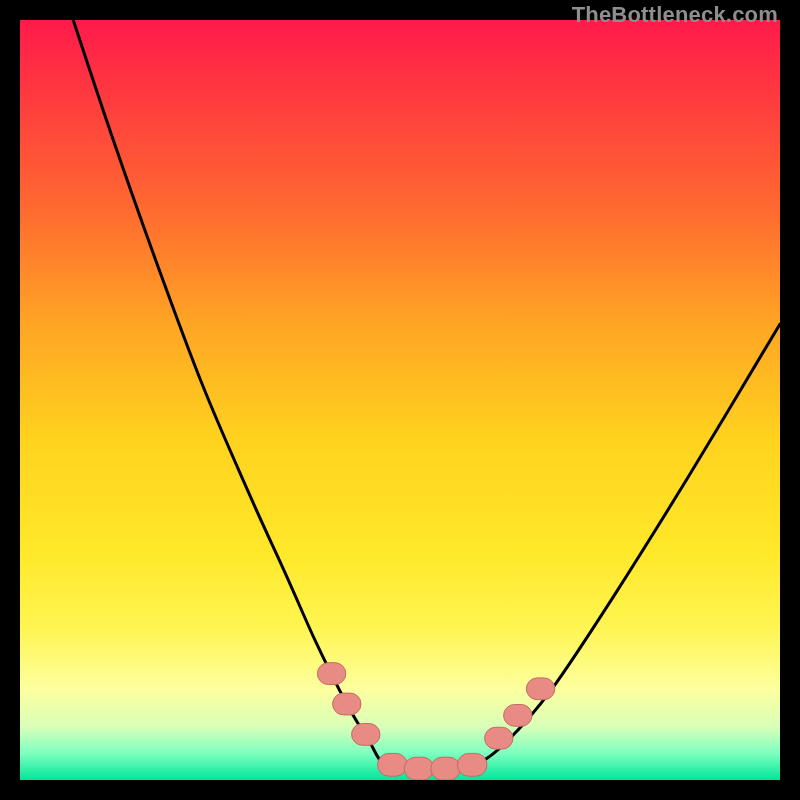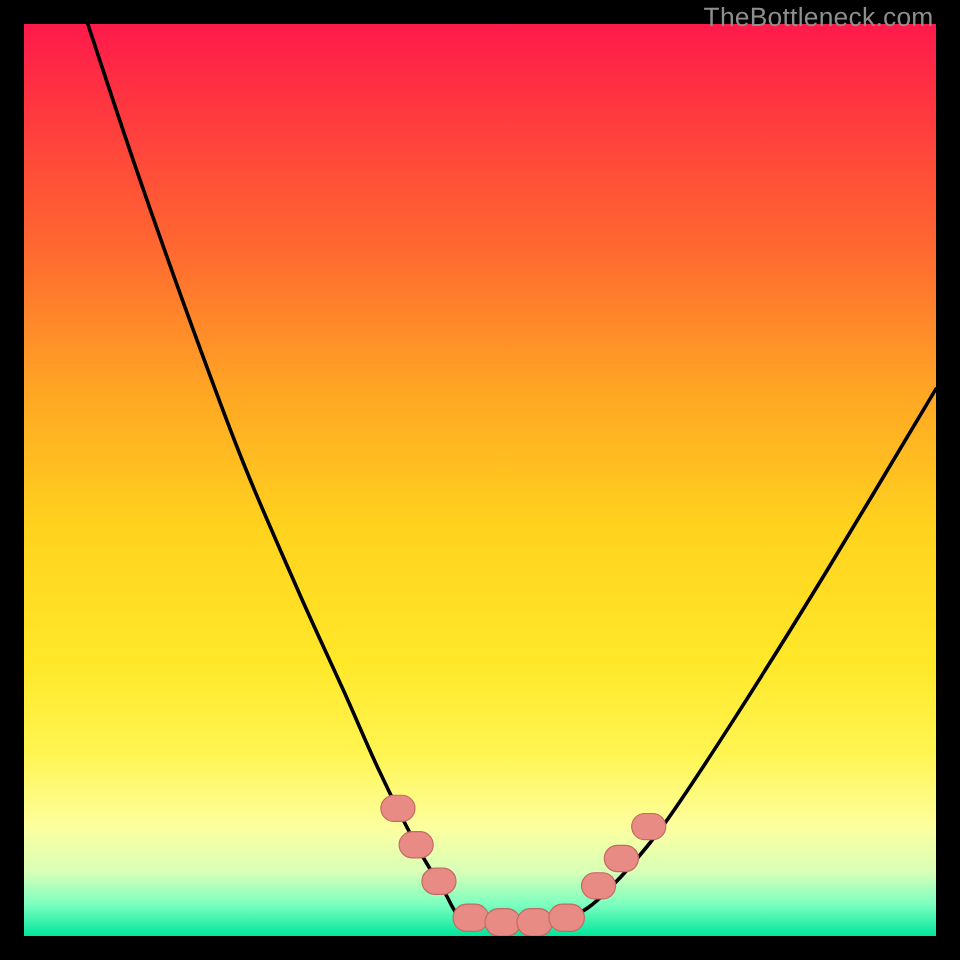--- a/index.html
+++ b/index.html
@@ -25,21 +25,21 @@
     top: 0;
     width: 760px;
     height: 760px;
   }
   .watermark {
     position: absolute;
     top: 2px;
     right: 22px;
     color: #8e8e8e;
     font-size: 22px;
-    font-weight: 400;
+    font-weight: 700;
     letter-spacing: 0.2px;
     pointer-events: none;
   }
 </style>
 </head>
 <body>
 
 <div class="frame">
   <svg class="plot" viewBox="0 0 760 760" preserveAspectRatio="none">
     <defs>

